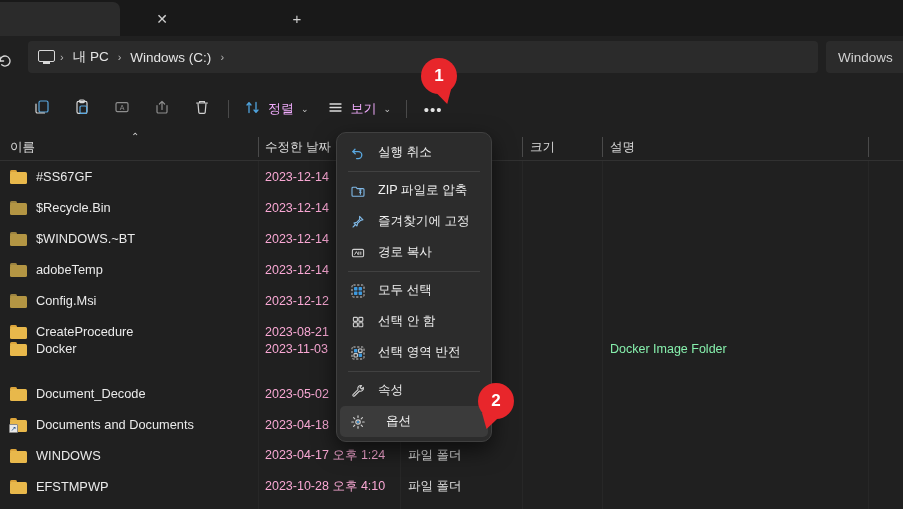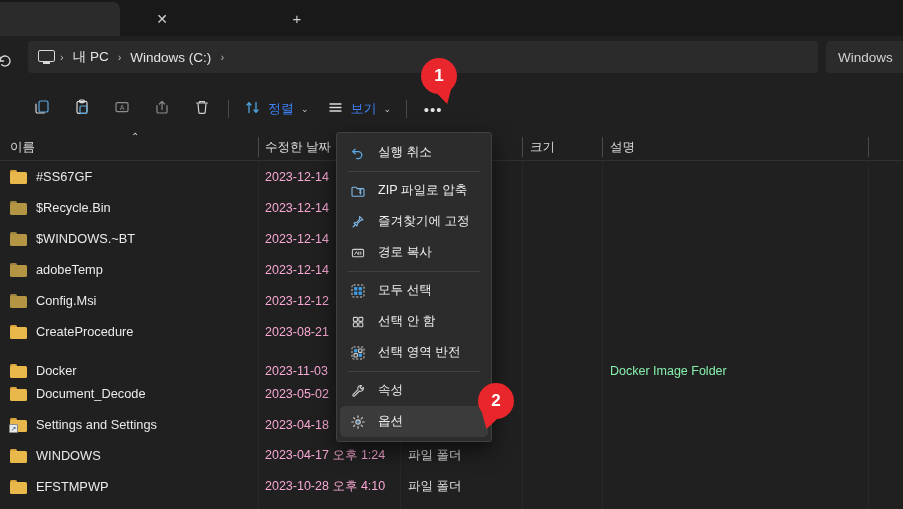--- a/index.html
+++ b/index.html
@@ -71,21 +71,21 @@
   .toolbar {
     position: absolute; left: 0; top: 88px; width: 903px; height: 42px;
     background: #202020;
     display: flex; align-items: center;
   }
   .tb-btn {
     height: 32px; min-width: 34px; border-radius: 4px;
     display: flex; align-items: center; justify-content: center;
     margin: 0 3px; padding: 0 6px; cursor: default;
   }
-  .tb-lbl { color: #3b82f6; font-size: 13px; margin-left: 7px; white-space: nowrap; }
+  .tb-lbl { color: #f0abfc; font-size: 13px; margin-left: 7px; white-space: nowrap; }
   .tb-caret { color: #c8c8c8; font-size: 9px; margin-left: 7px; }
   .tb-sep { width: 1px; height: 18px; background: #4a4a4a; margin: 0 6px; }
 
   
   .colheader {
     position: absolute; left: 0; top: 133px; width: 903px; height: 28px;
     border-bottom: 1px solid #313131;
   }
   .colh {
     position: absolute; top: 0; height: 28px;
@@ -143,28 +143,28 @@
   }
 
   
   .listdiv {
     position: absolute; top: 161px; width: 1px; height: 348px; background: #272727;
   }
 
   
   .ctxmenu {
     position: absolute; left: 336px; top: 132px; width: 156px;
-    background: #2c2c2c; border: 1px solid #404040; border-radius: 3px;
+    background: #2c2c2c; border: 1px solid #404040; border-radius: 10px;
     padding: 4px 3px; box-shadow: 0 8px 22px rgba(0,0,0,.6);
   }
   .mi {
     height: 31px; display: flex; align-items: center; border-radius: 5px;
     padding-left: 9px; cursor: default;
   }
-  .mi.hl { background: #3b3b3b; }
+  .mi.hl { background: #3b3b3b; gap: 8px; }
   .mi-ic {
     width: 18px; height: 16px; margin-right: 11px; flex: none;
     display: flex; align-items: center; justify-content: center;
   }
   .mi-lbl { color: #f0f0f0; font-size: 12.6px; white-space: nowrap; }
   .mi-sep { height: 1px; background: #414141; margin: 3px 8px; }
 
   
   .balloon {
     position: absolute; width: 36px; height: 36px; border-radius: 50%;
@@ -393,21 +393,21 @@
           <span class="folder">
             <span class="tabp"></span>
             <span class="body"></span>
           </span>
           <span>CreateProcedure</span>
         </span>
         <span class="fdate">2023-08-21</span>
         <span class="ftype"></span>
         <span class="fdesc"></span>
       </div>
-      <div class="frow" style="top: 194px;">
+      <div class="frow" style="top: 172px;">
         <span class="fname">
           <span class="folder">
             <span class="tabp"></span>
             <span class="body"></span>
           </span>
           <span>Docker</span>
         </span>
         <span class="fdate">2023-11-03</span>
         <span class="ftype"></span>
         <span class="fdesc">Docker Image Folder</span>
@@ -424,21 +424,21 @@
         <span class="ftype"></span>
         <span class="fdesc"></span>
       </div>
       <div class="frow" style="top: 248px;">
         <span class="fname">
           <span class="folder">
             <span class="tabp"></span>
             <span class="body"></span>
             <span class="shortcut-arrow"></span>
           </span>
-          <span>Settings and Settings</span>
+          <span>Documents and Documents</span>
         </span>
         <span class="fdate">2023-04-18</span>
         <span class="ftype"></span>
         <span class="fdesc"></span>
       </div>
       <div class="frow" style="top: 279px;">
         <span class="fname">
           <span class="folder">
             <span class="tabp"></span>
             <span class="body"></span>

